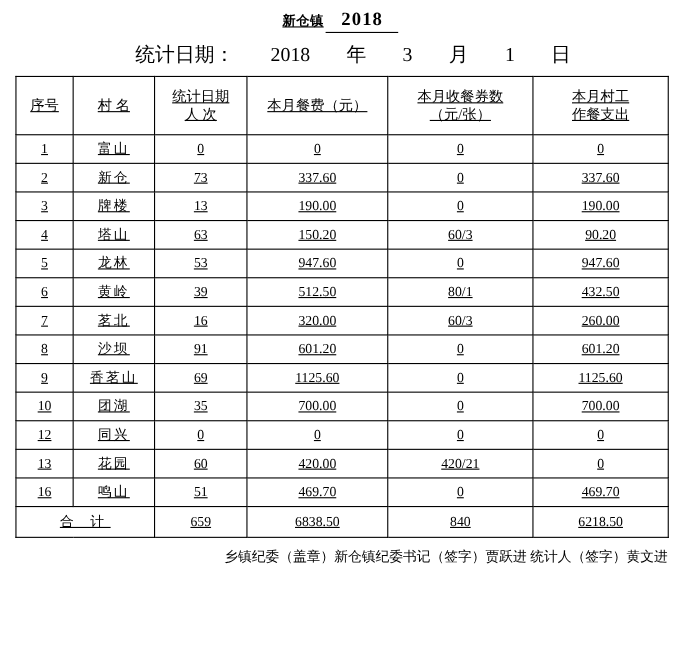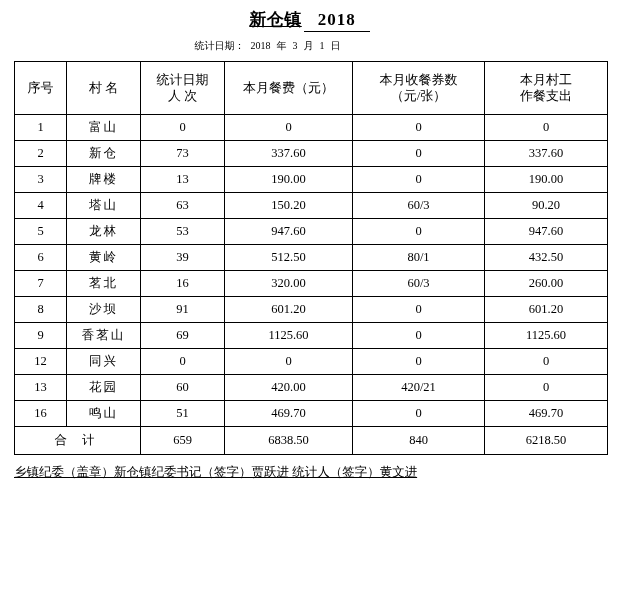--- a/index.html
+++ b/index.html
@@ -23,51 +23,53 @@
   }
   
   .title-row {
     display: flex;
     align-items: baseline;
     justify-content: center;
     margin-top: 8px;
     white-space: nowrap;
   }
   .title-text {
-    font-size: 17px;
+    font-size: 12px;
     font-weight: bold;
     letter-spacing: 0.5px;
     text-decoration: underline;
   }
   .title-blank {
     font-size: 17px;
     font-weight: bold;
     border-bottom: 1.5px solid #000;
     padding: 0 14px 1px 14px;
     margin: 0 2px;
     letter-spacing: 1px;
   }
   
   .date-row {
     display: flex;
-    justify-content: center;
+    justify-content: flex-end;
     align-items: baseline;
     margin-top: 7px;
     padding-right: 86px;
-    font-size: 10px;
+    font-size: 18px;
     white-space: nowrap;
+    gap: 27px;
   }
   .date-row .seg { margin: 0 2px; }
   .date-row .val { margin: 0 4px; }
   
   table.main {
     margin-top: 8px;
     border-collapse: collapse;
     width: 593px;
     table-layout: fixed;
+    text-decoration: underline;
   }
   table.main th, table.main td {
     border: 1px solid #000000;
     text-align: center;
     vertical-align: middle;
     font-size: 12.5px;
     padding: 0;
     height: 25px;
     line-height: 1.25;
   }
@@ -89,23 +91,22 @@
   tr.total td {
     height: 27px;
   }
   .total-label {
     letter-spacing: 6px;
   }
   
   .footer {
     margin-top: 9px;
     font-size: 12.5px;
-    text-align: left;
+    text-align: right;
     white-space: nowrap;
-    text-decoration: underline;
   }
 </style>
 </head>
 <body>
 
 <div class="page">
 
   <div class="title-row">
     <span class="title-text">新仓镇</span>
     <span class="title-blank">2018</span>
@@ -220,20 +221,28 @@
           <td>0</td>
           <td>601.20</td>
         </tr>
         <tr>
           <td>9</td>
           <td class="village-name">香茗山</td>
           <td>69</td>
           <td>1125.60</td>
           <td>0</td>
           <td>1125.60</td>
+        </tr>
+        <tr>
+          <td>10</td>
+          <td class="village-name">团湖</td>
+          <td>35</td>
+          <td>700.00</td>
+          <td>0</td>
+          <td>700.00</td>
         </tr>
         <tr>
           <td>12</td>
           <td class="village-name">同兴</td>
           <td>0</td>
           <td>0</td>
           <td>0</td>
           <td>0</td>
         </tr>
         <tr>

